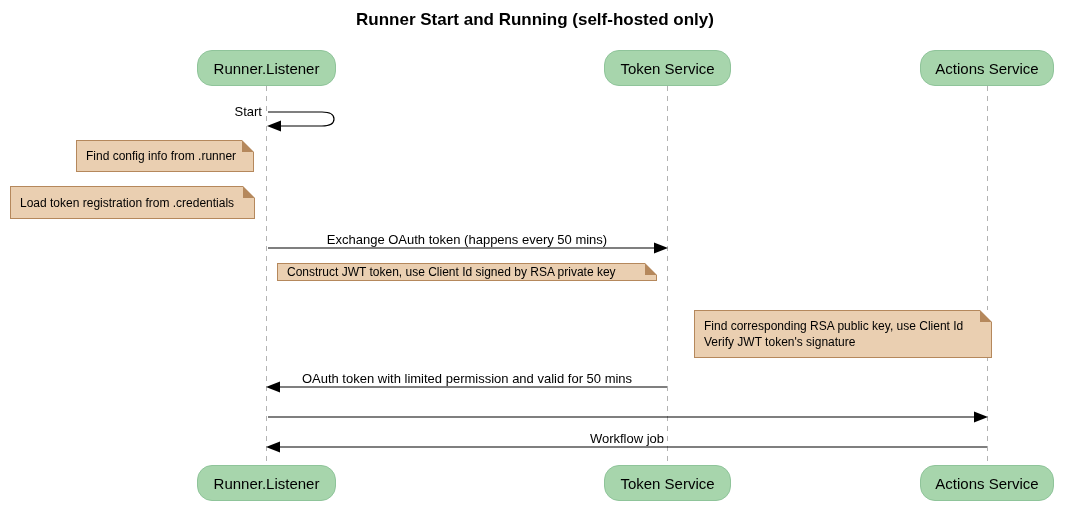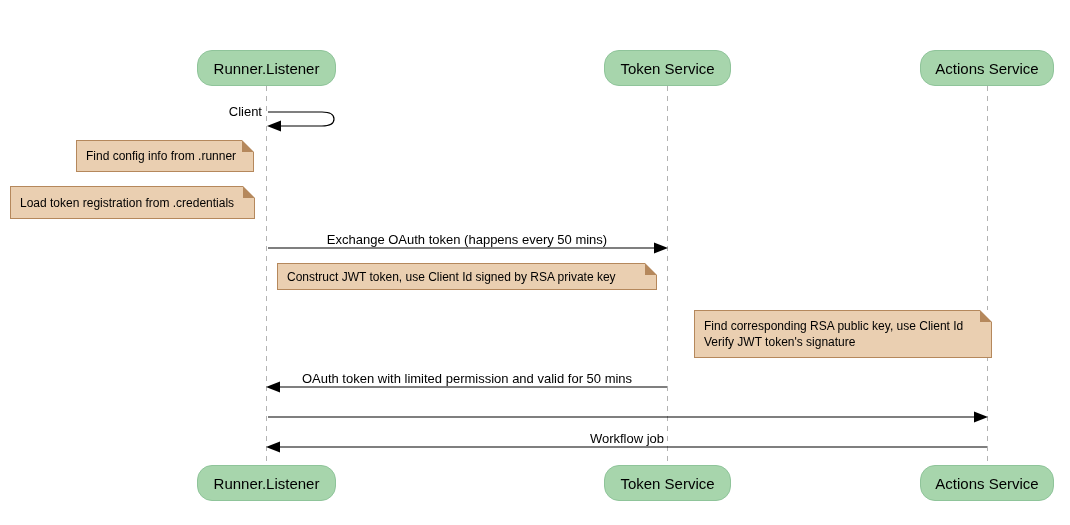--- a/index.html
+++ b/index.html
@@ -45,20 +45,21 @@
     content:"";position:absolute;top:-1px;right:-1px;width:0;height:0;
     border-style:solid;border-width:0 12px 12px 0;
     border-color:#ffffff #ffffff var(--note-border) var(--note-border);
   }
 </style>
 </head>
 <body>
 
 <div id="canvas">
 
+  <div class="title">Runner Start and Running (self-hosted only)</div>
 
   <svg class="overlay" width="1070" height="525">
 
     <line class="lifeline" x1="266.5" y1="86" x2="266.5" y2="465"></line>
     <line class="lifeline" x1="667.5" y1="86" x2="667.5" y2="465"></line>
     <line class="lifeline" x1="987.5" y1="86" x2="987.5" y2="465"></line>
 
     <path class="msg-line" d="M268,112 H322 Q334,112 334,119 Q334,126 322,126 H281"></path>
     <polygon class="arrowhead" points="267,126 281,120.5 281,131.5"></polygon>
 
@@ -78,29 +79,29 @@
   <div class="participant" style="left:197px;top:50px;width:139px;">
     <span>Runner.Listener</span>
   </div>
   <div class="participant" style="left:604px;top:50px;width:127px;">
     <span>Token Service</span>
   </div>
   <div class="participant" style="left:920px;top:50px;width:134px;">
     <span>Actions Service</span>
   </div>
 
-  <div class="self-label" style="left:150px;top:104px;width:112px;">Client</div>
+  <div class="self-label" style="left:150px;top:104px;width:112px;">Start</div>
 
   <div class="note" style="left:76px;top:140px;width:178px;height:32px;">
     <div>Find config info from .runner</div>
   </div>
   <div class="note" style="left:10px;top:186px;width:245px;height:33px;">
     <div>Load token registration from .credentials</div>
   </div>
-  <div class="note" style="left:277px;top:263px;width:380px;height:27px;">
+  <div class="note" style="left:277px;top:263px;width:380px;height:18px;">
     <div>Construct JWT token, use Client Id signed by RSA private key</div>
   </div>
   <div class="note" style="left:679px;top:310px;width:298px;height:48px;margin-left:15px;">
     <div>Find corresponding RSA public key, use Client Id</div>
     <div>Verify JWT token's signature</div>
   </div>
 
   <div class="msg-label" style="left:267px;top:232px;width:400px;">Exchange OAuth token (happens every 50 mins)</div>
   <div class="msg-label" style="left:267px;top:371px;width:400px;">OAuth token with limited permission and valid for 50 mins</div>
   <div class="msg-label" style="left:267px;top:431px;width:720px;">Workflow job</div>

